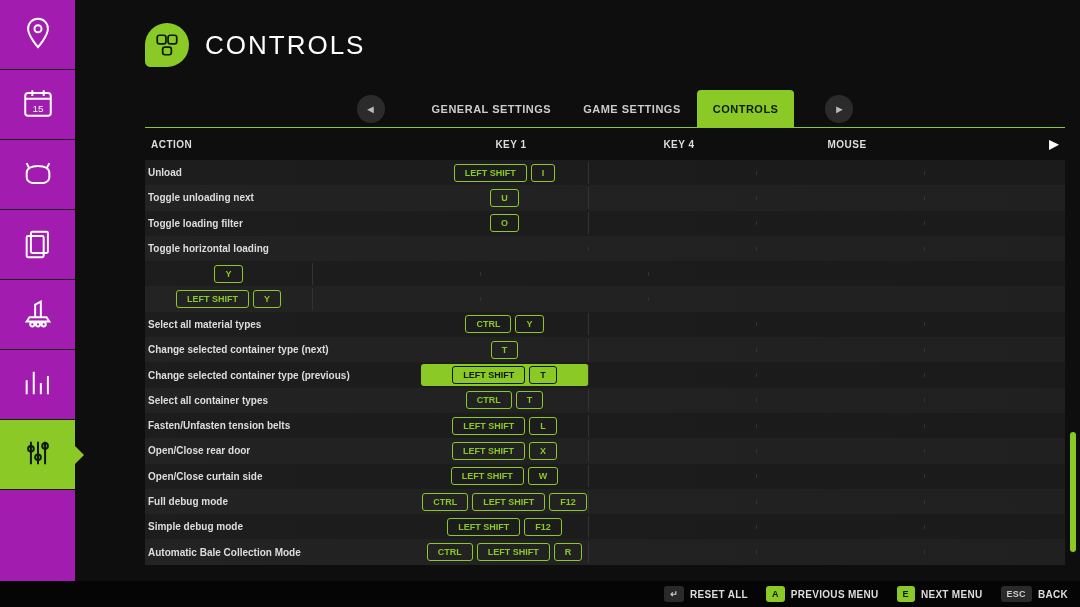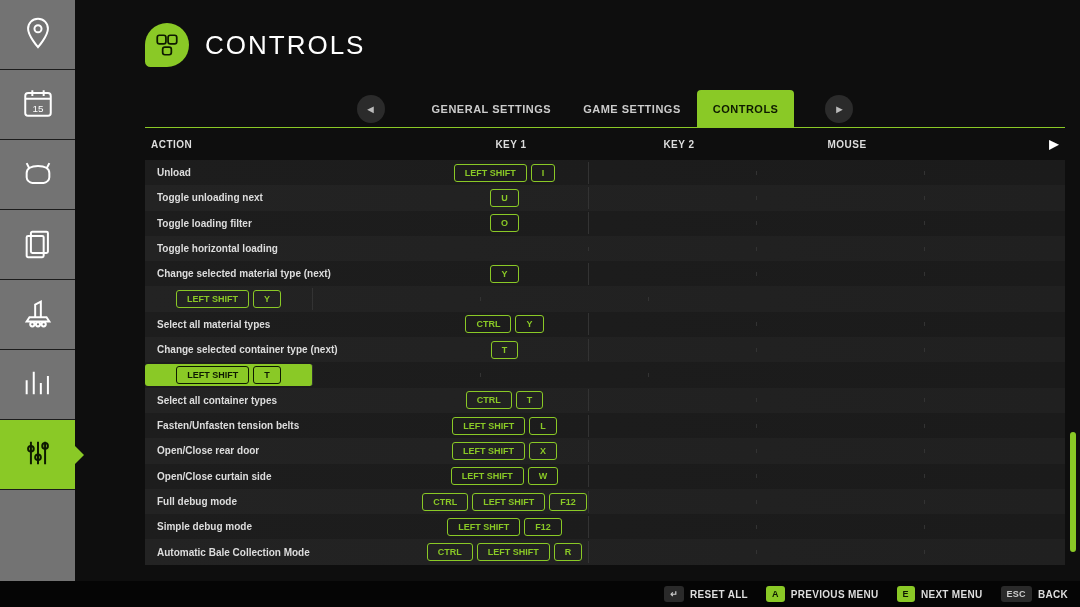--- a/index.html
+++ b/index.html
@@ -1,20 +1,20 @@
 <!DOCTYPE html>
 <html><head>
 <meta charset="utf-8">
 <style>
   * { margin:0; padding:0; box-sizing:border-box; }
   html,body { width:1080px; height:607px; background:#0e0e0e; font-family:Arial,Helvetica,sans-serif; color:#fff; overflow:hidden; }
   .root { position:relative; width:1080px; height:607px; display:flex; }
 
   
-  .sidebar { width:75px; height:607px; background:#737373; display:flex; flex-direction:column; }
+  .sidebar { width:75px; height:607px; background:#a21caf; display:flex; flex-direction:column; }
   .sidebar .sb-item { width:75px; height:70px; display:flex; align-items:center; justify-content:center; border-bottom:1px solid #1c1c1c; position:relative; }
   .sidebar .sb-item.active { background:#8ac926; }
   .sidebar .sb-item.active::after { content:""; position:absolute; right:-9px; top:50%; transform:translateY(-50%); border-width:10px 0 10px 10px; border-style:solid; border-color:transparent transparent transparent #8ac926; }
   .sb-ic { width:34px; height:34px; stroke:#fff; stroke-width:1.4; fill:none; }
   .sidebar .sb-item.active .sb-ic { stroke:#0e1a00; }
 
   
   .main { flex:1; padding:0 15px 0 70px; height:607px;border-radius:17px; }
 
   
@@ -38,21 +38,21 @@
   .col-key2 { width:168px; text-align:center; }
   .col-mouse { width:168px; text-align:center; }
   .col-scroll { flex:1; display:flex; justify-content:flex-end; align-items:center; }
   .scroll-icon { color:#fff; font-size:12px; }
 
   
   .rows { }
   .row { display:flex; align-items:center; height:25.3px; font-size:10px; color:#ddd; }
   .row:nth-child(odd) { background-image:linear-gradient(90deg, #1d1d1d 0%, #1b1b1b 100%); }
   .row:nth-child(even) { background-image:linear-gradient(90deg, #232323 0%, #202020 100%); }
-  .row .action-cell { width:276px; padding-left:12px; font-weight:bold; }
+  .row .action-cell { width:276px; padding-left:3px; font-weight:bold; }
   .row .key-cell { width:168px; display:flex; align-items:flex-end; justify-content:center; gap:4px; position:relative; padding:2px 0; }
   .row .key-cell.c1 { border-right:1px solid #333; }
   .row .key-cell.c2 { border-right:1px solid #333; }
   .row .key-cell.c3 { border-right:1px solid #333; }
 
   .keycap { padding:0 10px; height:18px; border:1px solid #8ac926; border-radius:3px; display:flex; align-items:center; justify-content:center; font-size:9px; font-weight:bold; color:#8ac926; background:transparent; }
   .key-cell.selected { background:#8ac926; border-radius:3px; margin:2px 0; height:21.3px; }
   .key-cell.selected .keycap { border-color:#0e1a00; color:#0e1a00; background:transparent; }
 
   
@@ -138,21 +138,21 @@
           <div class="tab">GENERAL SETTINGS</div>
           <div class="tab">GAME SETTINGS</div>
           <div class="tab active">CONTROLS</div>
         </div>
       <div class="tab-nav-btn right">►</div>
     </div>
 
     <div class="col-head">
       <div class="col-action">ACTION</div>
       <div class="col-key1">KEY 1</div>
-      <div class="col-key2">KEY 2</div>
+      <div class="col-key2">KEY 4</div>
       <div class="col-mouse">MOUSE</div>
       <div class="col-scroll">
           <span class="scroll-icon">▶</span>
         </div>
     </div>
 
     <div class="rows" id="rows-host">
         <div class="row">
           <div class="action-cell">Unload</div>
           <div class="key-cell c1">
@@ -178,21 +178,20 @@
           <div class="key-cell c2"></div>
           <div class="key-cell c3"></div>
         </div>
         <div class="row">
           <div class="action-cell">Toggle horizontal loading</div>
           <div class="key-cell c1"></div>
           <div class="key-cell c2"></div>
           <div class="key-cell c3"></div>
         </div>
         <div class="row">
-          <div class="action-cell">Change selected material type (next)</div>
           <div class="key-cell c1">
             <div class="keycap">Y</div>
           </div>
           <div class="key-cell c2"></div>
           <div class="key-cell c3"></div>
         </div>
         <div class="row">
           <div class="key-cell c1">
             <div class="keycap">LEFT SHIFT</div>
             <div class="keycap">Y</div>
@@ -211,20 +210,21 @@
         </div>
         <div class="row">
           <div class="action-cell">Change selected container type (next)</div>
           <div class="key-cell c1">
             <div class="keycap">T</div>
           </div>
           <div class="key-cell c2"></div>
           <div class="key-cell c3"></div>
         </div>
         <div class="row">
+          <div class="action-cell">Change selected container type (previous)</div>
           <div class="key-cell c1 selected">
             <div class="keycap">LEFT SHIFT</div>
             <div class="keycap">T</div>
           </div>
           <div class="key-cell c2"></div>
           <div class="key-cell c3"></div>
         </div>
         <div class="row">
           <div class="action-cell">Select all container types</div>
           <div class="key-cell c1">

